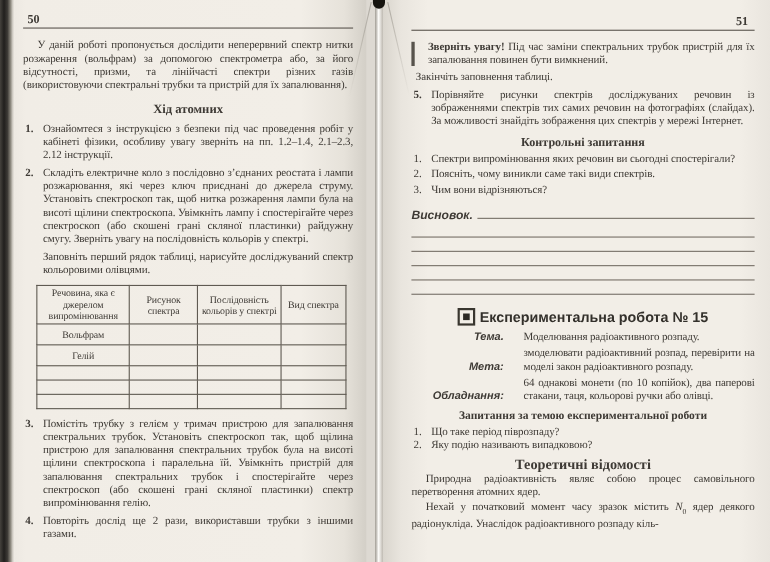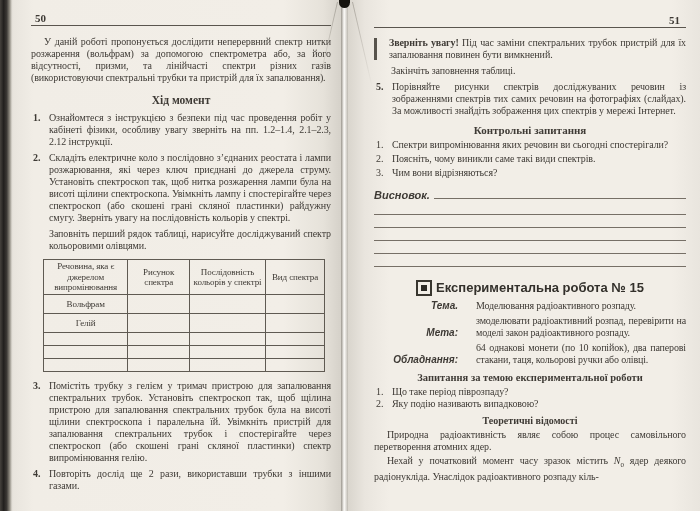--- a/index.html
+++ b/index.html
@@ -9,21 +9,21 @@
     font-family:"Liberation Serif", serif;
     color:#3e3a35;
   }
   
   .left-edge{
     position:absolute;left:0;top:0;width:13px;height:511px;z-index:5;
     background:linear-gradient(90deg,#45423d 0%,#211f1d 28%,#3c3935 52%,#8d897f 74%,#cfcbc3 88%,#efebe4 100%);
   }
   .page{position:absolute;top:0;height:511px;overflow:hidden;}
   .page-left{
-    left:10px;width:333px;
+    left:0;width:333px;
     background:linear-gradient(90deg,#e7e3dc 0%,#f1ede6 7%,#f2eee7 82%,#e6e2da 94%,#d3cfc7 100%);
   }
   .page-right{
     left:347px;width:353px;
     background:linear-gradient(90deg,#d8d4cc 0%,#e9e5de 5%,#f2eee7 12%,#f2eee7 92%,#e9e5de 100%);
   }
   .spine-highlight{
     position:absolute;left:341px;top:0;width:7px;height:511px;z-index:6;
     background:linear-gradient(90deg,rgba(105,100,90,.55) 0%,#fdfcf9 45%,rgba(120,115,105,.30) 100%);
   }
@@ -69,21 +69,21 @@
   .notice-bar{flex:none;width:3px;background:#57534c;margin:1px 12px 1px 0;}
   .notice-text{flex:1;font-size:10px;line-height:12px;text-align:justify;letter-spacing:-0.1px;}
   .b{font-weight:bold;}
   .conclusion{margin-top:8px;}
   .conc-first{display:flex;align-items:baseline;}
   .conc-label{flex:none;font-weight:bold;font-style:italic;font-size:11px;
     font-family:"Liberation Sans",sans-serif;line-height:13px;}
   .conc-line{flex:1;border-bottom:1px solid #766f66;height:11px;margin-left:4px;}
   .rule-line{height:12px;border-bottom:1px solid #766f66;}
 
-  .exp-head{display:flex;align-items:flex-end;justify-content:center;margin-top:12px;gap:4px;}
+  .exp-head{display:flex;align-items:flex-start;justify-content:center;margin-top:12px;gap:4px;}
   .exp-icon{flex:none;width:12px;height:12px;border:2px solid #39362f;background:#f2eee7;
     display:flex;align-items:center;justify-content:center;}
   .exp-icon::after{content:"";width:6px;height:6px;background:#2c2a25;}
   .exp-title{font-family:"Liberation Sans",sans-serif;font-weight:bold;font-size:13px;line-height:17px;color:#33302b;}
   .exp-row{display:flex;margin-top:3px;align-items:flex-end;}
   .exp-label{flex:none;width:84px;text-align:right;font-family:"Liberation Sans",sans-serif;
     font-weight:bold;font-style:italic;font-size:10px;line-height:12px;}
   .exp-text{flex:1;margin-left:18px;font-size:10px;line-height:12px;text-align:justify;letter-spacing:-0.15px;font-family:Liberation Serif, serif;}
   i.nsym{font-style:italic;}
   sub.nsub{font-size:7px;}
@@ -99,21 +99,21 @@
 <div class="spine-curve curve-r"></div>
 <div class="spine-notch"></div>
 
 <div class="page page-left">
   <div class="content">
     <div class="pagenum left">50</div>
     <div class="rule"></div>
 
     <p class="first-indent mt10">У даній роботі пропонується дослідити неперервний спектр нитки розжарення (вольфрам) за допомогою спектрометра або, за його відсутності, призми, та лінійчасті спектри різних газів (використовуючи спектральні трубки та пристрій для їх запалювання).</p>
 
-    <div class="center-h mt10">Хід момент</div>
+    <div class="center-h mt10">Хід атомних</div>
 
     <div class="step mt5">
       <span class="step-num">1.</span>
       <span class="step-body">Ознайомтеся з інструкцією з безпеки під час проведення робіт у кабінеті фізики, особливу увагу зверніть на пп. 1.2–1.4, 2.1–2.3, 2.12 інструкції.</span>
     </div>
     <div class="step mt4">
       <span class="step-num">2.</span>
       <span class="step-body">Складіть електричне коло з послідовно з’єднаних реостата і лампи розжарювання, які через ключ приєднані до джерела струму. Установіть спектроскоп так, щоб нитка розжарення лампи була на висоті щілини спектроскопа. Увімкніть лампу і спостерігайте через спектроскоп (або скошені грані скляної пластинки) райдужну смугу. Зверніть увагу на послідовність кольорів у спектрі.</span>
     </div>
 
@@ -181,21 +181,21 @@
   <div class="content">
     <div class="pagenum right">51</div>
     <div class="rule"></div>
 
     <div class="notice">
       <div class="notice-bar"></div>
       <div class="notice-text">
         <span class="b">Зверніть увагу!</span><span> Під час заміни спектральних трубок пристрій для їх запалювання повинен бути вимкнений.</span>
       </div>
     </div>
-    <p class="hang mt4" style="margin-left:17px">Закінчіть заповнення таблиці.</p>
+    <p class="hang mt4" style="margin-left:4px">Закінчіть заповнення таблиці.</p>
 
     <div class="step mt4">
       <span class="step-num">5.</span>
       <span class="step-body">Порівняйте рисунки спектрів досліджуваних речовин із зображеннями спектрів тих самих речовин на фотографіях (слайдах). За можливості знайдіть зображення цих спектрів у мережі Інтернет.</span>
     </div>
 
     <div class="center-h mt7" style="font-size:11px">Контрольні запитання</div>
 
     <div class="step mt2">
       <span class="step-num qnum">1.</span>
@@ -244,18 +244,18 @@
 
     <div class="step mt2">
       <span class="step-num qnum">1.</span>
       <span class="step-body">Що таке період піврозпаду?</span>
     </div>
     <div class="step">
       <span class="step-num qnum">2.</span>
       <span class="step-body">Яку подію називають випадковою?</span>
     </div>
 
-    <div class="center-h mt4" style="font-size:10px">Теоретичні відомості</div>
+    <div class="center-h mt4" style="font-size:13px">Теоретичні відомості</div>
 
     <p class="first-indent mt2">Природна радіоактивність являє собою процес самовільного перетворення атомних ядер.</p>
     <p class="first-indent mt2"><span>Нехай у початковий момент часу зразок містить </span><i class="nsym">N</i><sub class="nsub">0</sub><span> ядер деякого радіонукліда. Унаслідок радіоактивного розпаду кіль-</span></p>
   </div>
 </div>
 
 </body></html>

